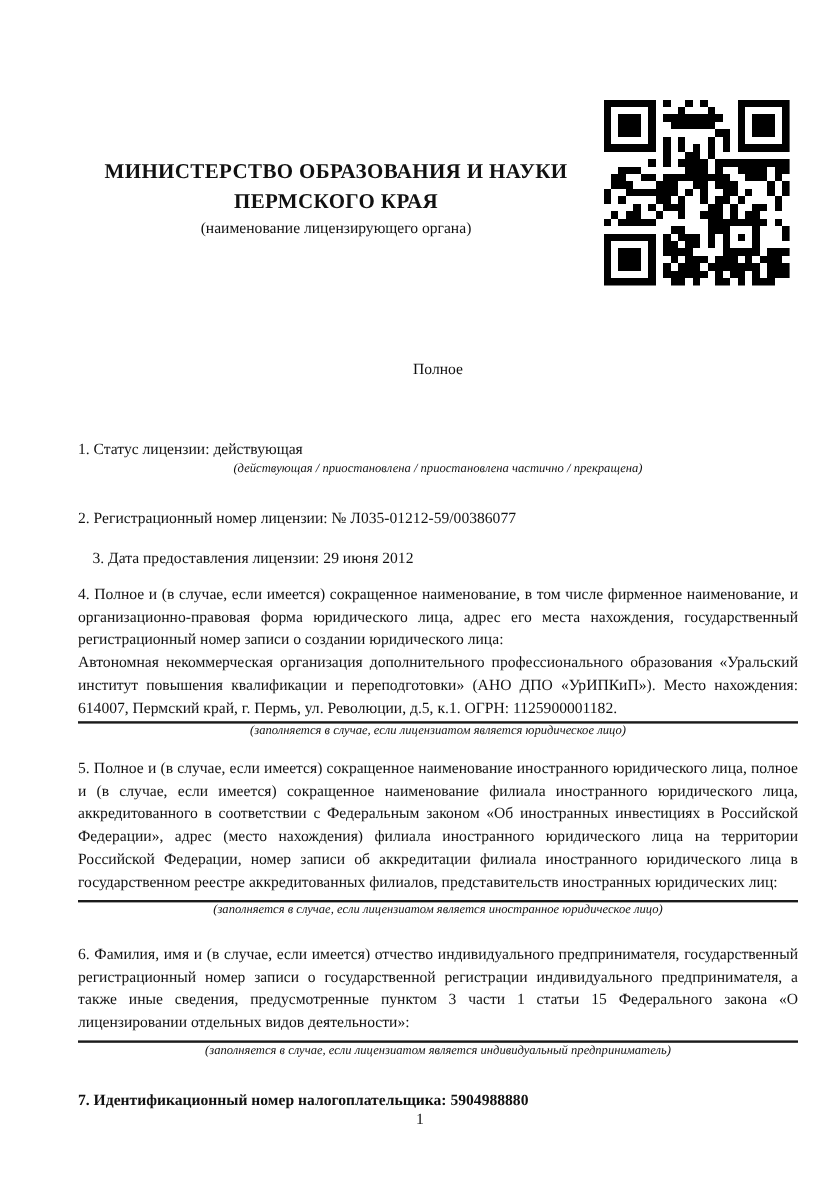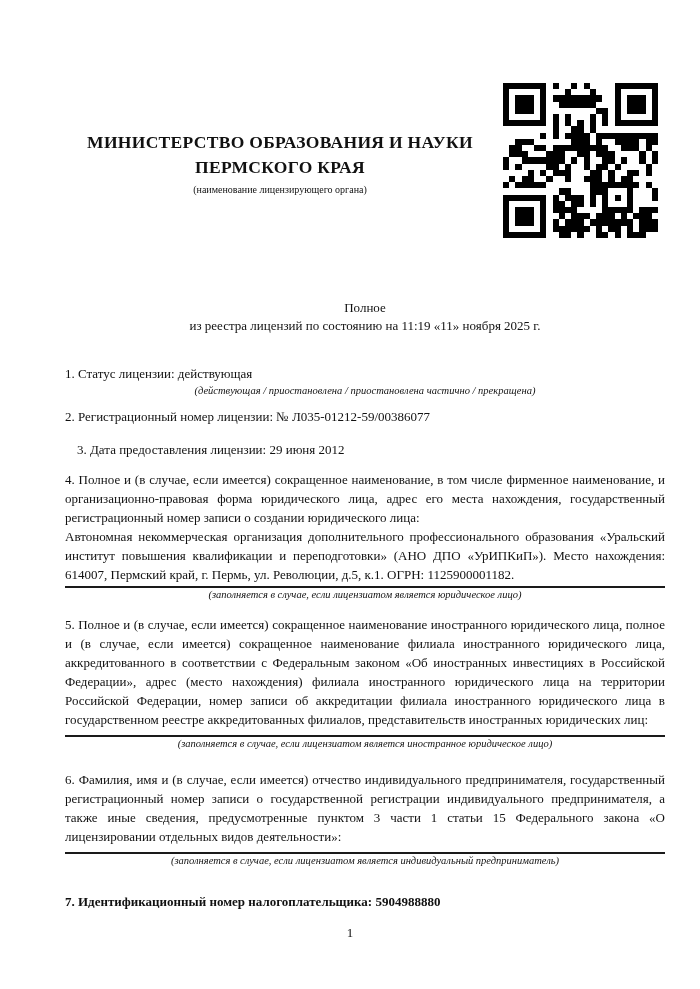--- a/index.html
+++ b/index.html
@@ -22,21 +22,21 @@
     text-align: center;
   }
   .ministry-line {
     font-size: 17.5px;
     font-weight: bold;
     line-height: 25px;
     letter-spacing: 0.3px;
   }
   .ministry-caption {
     margin-top: 3px;
-    font-size: 10px;
+    font-size: 13px;
     line-height: 13px;
   }
   
   .qr-box {
     position: absolute;
     left: 503px;
     top: 83px;
     width: 155px;
     height: 155px;
   }
@@ -67,21 +67,21 @@
     font-size: 10.5px;
     line-height: 14px;
     font-style: italic;
   }
   .fill-rule {
     border: none;
     border-top: 2px solid #1a1a1a;
     margin: 2px 0 0 0;
   }
   .mt-cap   { margin-top: 1px; }
-  .mt-item2 { margin-top: 9px; }
+  .mt-item2 { margin-top: 24px; }
   .mt-item3 { margin-top: 14px; margin-left: 12px; }
   .mt-item4 { margin-top: 11px; }
   .mt-rule5 { margin-top: 6px; }
   .mt-item5 { margin-top: 13px; }
   .mt-item6 { margin-top: 19px; }
   .mt-rule6 { margin-top: 6px; }
   .mt-item7 { margin-top: 24px; font-weight: bold; }
   .page-number {
     position: absolute;
     left: 0;
@@ -439,21 +439,20 @@
         <rect x="99.20" y="148.80" width="6.20" height="6.20" fill="#000000"></rect>
         <rect x="111.60" y="148.80" width="6.20" height="6.20" fill="#000000"></rect>
         <rect x="124.00" y="148.80" width="6.20" height="6.20" fill="#000000"></rect>
         <rect x="130.20" y="148.80" width="6.20" height="6.20" fill="#000000"></rect>
         <rect x="136.40" y="148.80" width="6.20" height="6.20" fill="#000000"></rect>
       </svg>
     </div>
 
   <div class="title-block">
     <div>Полное</div>
-    <div>из реестра лицензий по состоянию на 11:19 «11» ноября 2025 г.</div>
   </div>
 
   <div class="body-block">
 
     <div class="item-line">1. Статус лицензии: действующая</div>
     <div class="small-caption mt-cap">(действующая / приостановлена / приостановлена частично / прекращена)</div>
 
     <div class="item-line mt-item2">2. Регистрационный номер лицензии: № Л035-01212-59/00386077</div>
 
     <div class="item-line mt-item3">3. Дата предоставления лицензии: 29 июня 2012</div>

